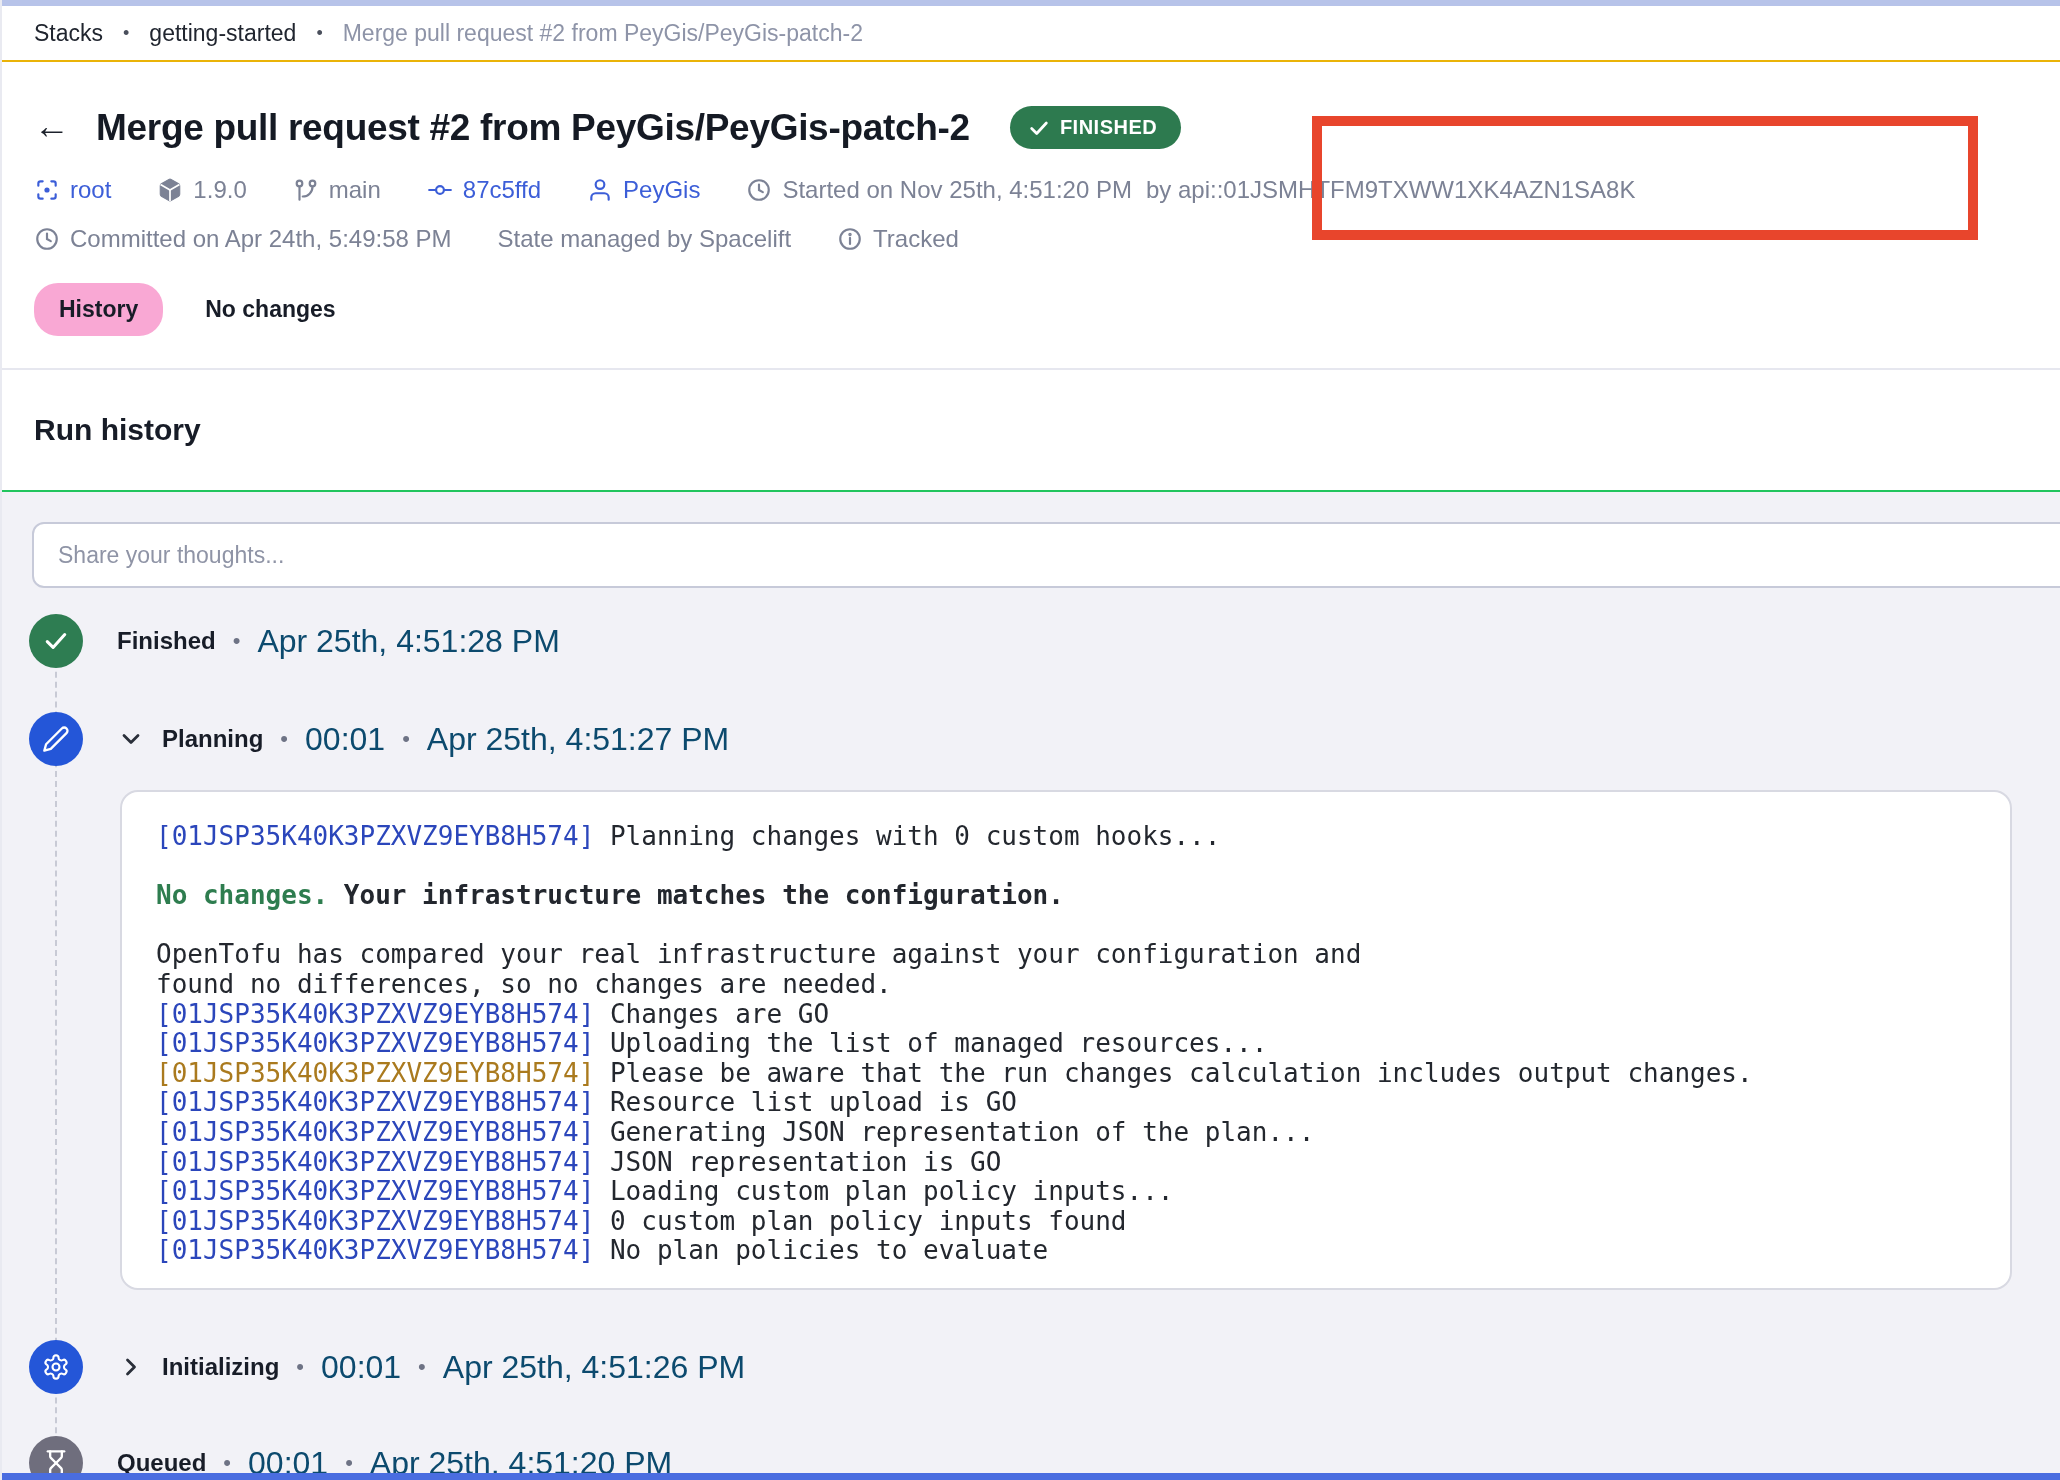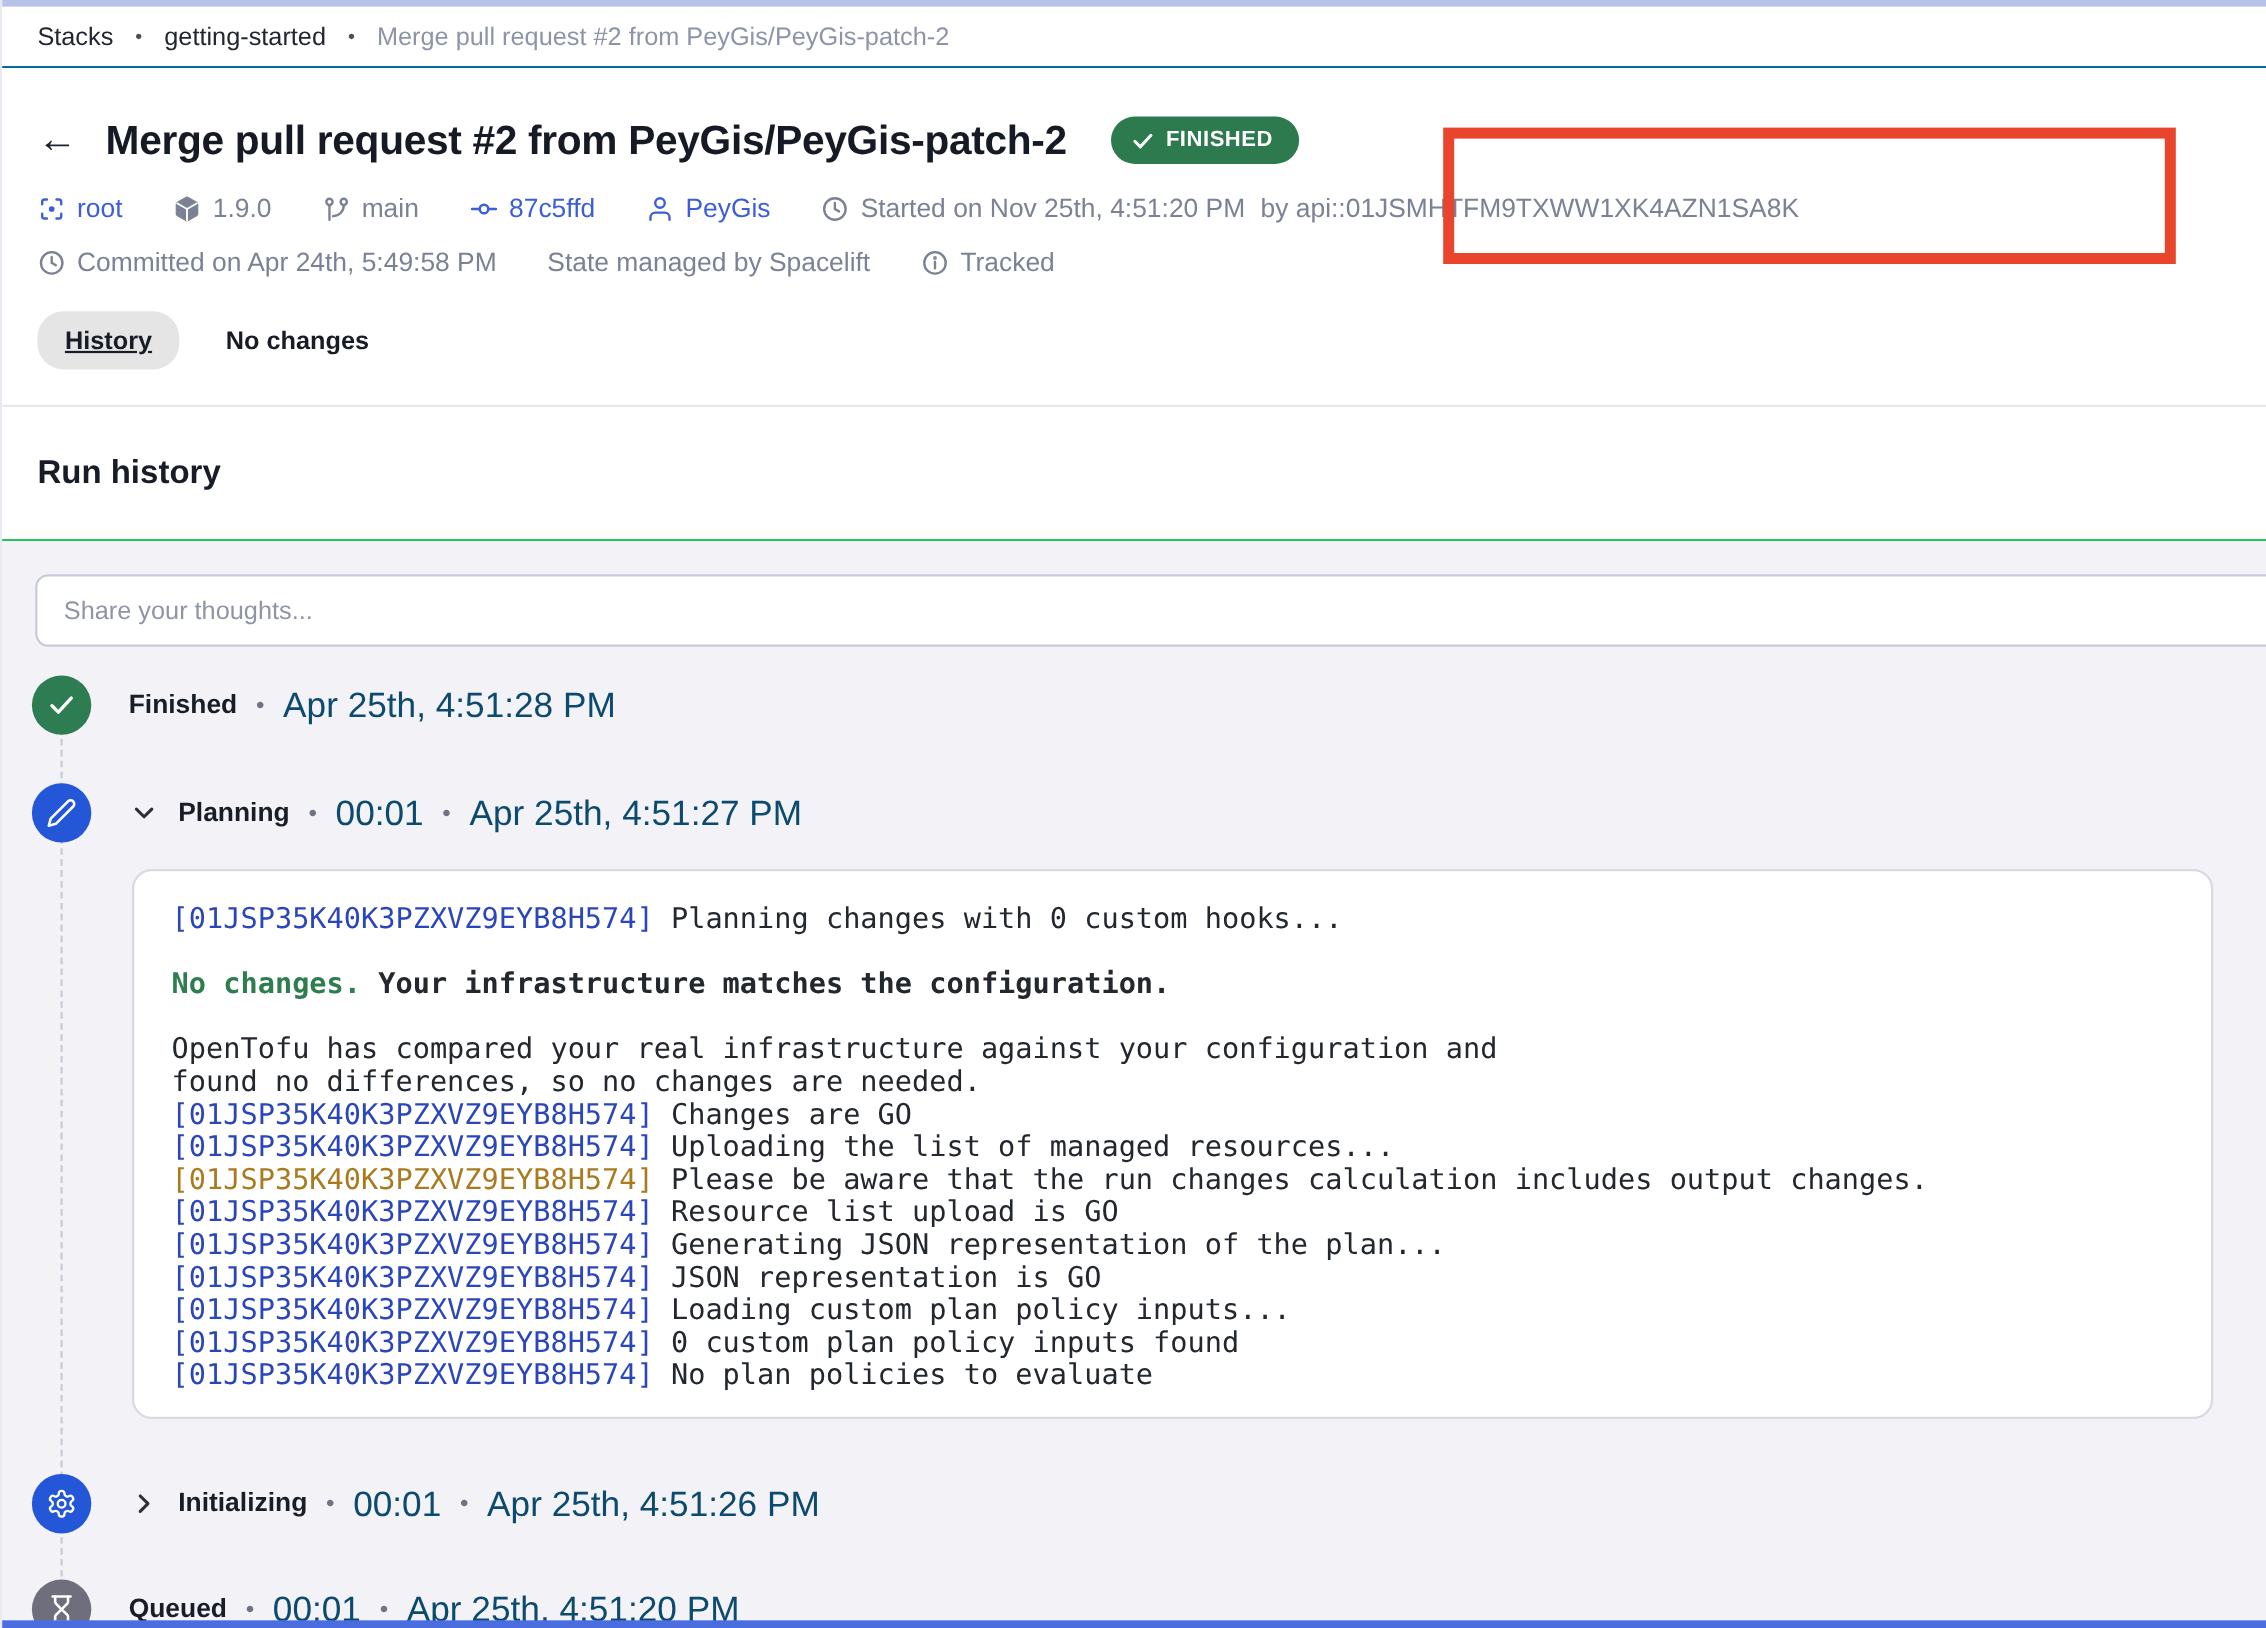--- a/index.html
+++ b/index.html
@@ -13,21 +13,21 @@
   }
   .page { position: absolute; inset: 0; border-left: 2px solid #e9eaf1; }
 
   
   .top-accent { position: absolute; top: 0; left: 0; right: 0; height: 6px; background: #b7c3e9; z-index: 6; }
   .bottom-accent { position: absolute; bottom: 0; left: 0; right: 0; height: 7px; background: #4a6de0; z-index: 6; }
 
   
   .breadcrumb-bar {
     position: absolute; top: 6px; left: 0; right: 0; height: 56px;
-    background: #fff; border-bottom: 2px solid #0369a1;
+    background: #fff; border-bottom: 2px solid #eab308;
     display: flex; align-items: center; padding-left: 32px; gap: 20px;
     font-size: 23px;
   }
   .crumb { color: #20252f; font-weight: 500; cursor: pointer; }
   .crumb-sep { color: #4a4f5c; font-size: 18px; }
   .crumb-current { color: #8e94a8; font-weight: 500; }
 
   
   .header { position: absolute; top: 62px; left: 0; right: 0; height: 308px; background: #fff; border-bottom: 2px solid #e6e7ef; padding: 44px 0 0 32px; }
   .title-row { display: flex; align-items: center; gap: 26px; }
@@ -44,21 +44,21 @@
   .meta-row { display: flex; align-items: center; margin-top: 27px; font-size: 24px; color: #7c8295; }
   .meta-row.second { margin-top: 21px; }
   .meta-item { display: inline-flex; align-items: center; gap: 10px; margin-right: 46px; }
   .meta-item.tight { margin-right: 14px; }
   .meta-item svg { width: 26px; height: 26px; flex: 0 0 auto; }
   .meta-link { color: #3c5ed8; cursor: pointer; }
   .meta-plain { color: #7c8295; }
 
   .tabs-row { display: flex; align-items: center; margin-top: 30px; gap: 42px; }
   .tab { font-size: 23px; font-weight: bold; color: #171c27; cursor: pointer; }
-  .tab.active { background: #e5e5e5; border-radius: 24px; padding: 13px 25px; text-decoration: underline; }
+  .tab.active { background: #f9a8d4; border-radius: 24px; padding: 13px 25px; }
 
   
   .annotation-box {
     position: absolute; left: 1310px; top: 116px; width: 666px; height: 124px;
     border: 10px solid #e8452c; z-index: 10; pointer-events: none;
   }
 
   
   .runhistory-band {
     position: absolute; top: 370px; left: 0; right: 0; height: 122px; background: #fff;

